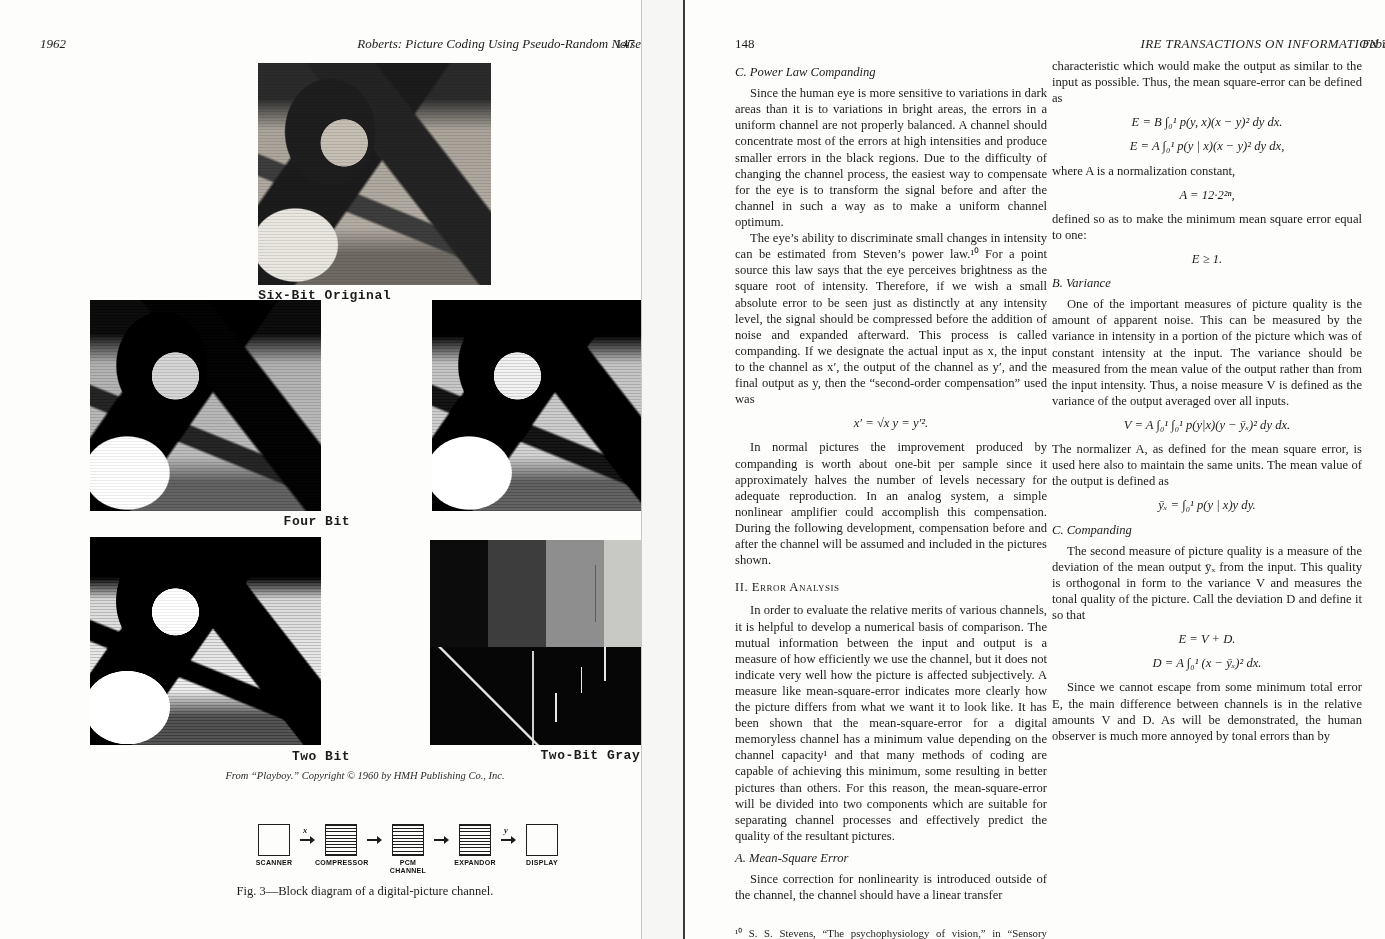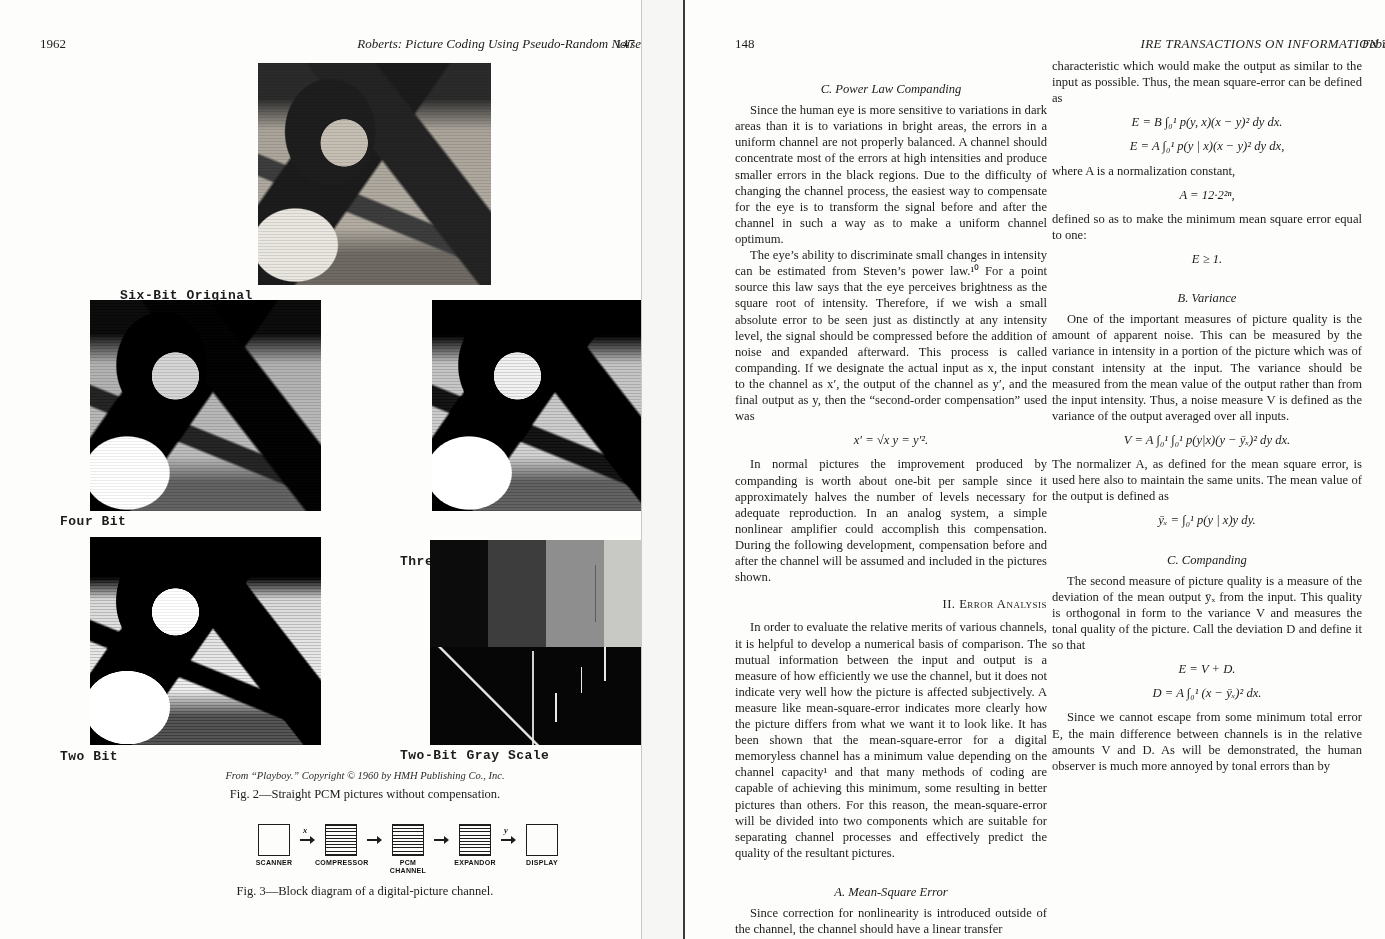--- a/index.html
+++ b/index.html
@@ -7,21 +7,21 @@
        font-family:"Liberation Serif", serif;color:#1c1c1c;}
   .page{position:absolute;top:0;bottom:0;background:#fdfdfb;}
   .page-left{left:0;width:641px;}
   .page-right{left:685px;width:748px;}
   .gutter-band{position:absolute;left:641px;top:0;bottom:0;width:44px;background:#f6f6f4;}
   .gutter-light{position:absolute;left:641px;top:0;bottom:0;width:1px;background:#c9c9c5;}
   .gutter-dark{position:absolute;left:683px;top:0;bottom:0;width:2px;background:#3a3a38;}
 
   
   .runhead{position:absolute;top:36px;left:0;right:0;font-size:13px;}
-  .rh-left{position:absolute;left:40px;}
+  .rh-left{position:absolute;left:40px;font-style:italic;}
   .rh-center{position:absolute;left:0;right:0;text-align:right;font-style:italic;padding-left:20px;}
   .rh-right{position:absolute;right:6px;}
   .page-right .rh-left{left:50px;font-style:normal;}
   .page-right .rh-center{font-style:italic;letter-spacing:.4px;}
   .page-right .rh-right{right:22px;font-style:italic;}
 
   
   .photo{position:relative;overflow:hidden;background:
     radial-gradient(circle 24px at 37% 36%, #c6bfb4 97%, transparent),
     radial-gradient(ellipse 46px 54px at 31% 31%, #1e1e1e 97%, transparent),
@@ -38,21 +38,21 @@
   .f-four{position:absolute;left:90px;top:300px;width:231px;height:211px;}
   .f-three{position:absolute;left:432px;top:300px;width:231px;height:211px;}
   .f-two{position:absolute;left:90px;top:537px;width:231px;height:208px;}
   .f-gray{position:absolute;left:430px;top:540px;width:232px;height:205px;}
   .ph-four{filter:grayscale(1) contrast(1.35);}
   .ph-three{filter:grayscale(1) contrast(1.6) brightness(1.05);}
   .ph-two{filter:grayscale(1) contrast(2.2) brightness(1.05);}
   .figwrap{position:absolute;}
   .figwrap .photo{width:100%;height:100%;}
 
-  .cap{position:absolute;left:0;right:0;text-align:left;
+  .cap{position:absolute;left:0;right:0;text-align:right;
        font-family:"Liberation Mono", monospace;font-weight:bold;font-size:13px;letter-spacing:.5px;}
   .cap-six{top:288px;left:120px;right:250px;}
   .cap-four{top:514px;left:60px;width:290px;}
   .cap-three{top:514px;left:400px;width:290px;margin-top:40px;}
   .cap-two{top:749px;left:60px;width:290px;}
   .cap-gray{top:748px;left:400px;width:290px;}
 
   
   .gs{position:absolute;inset:0;background:#0a0a0a;}
   .gs-top{position:absolute;left:0;top:0;right:0;height:52%;display:flex;}
@@ -86,22 +86,22 @@
   .darrow .head{position:absolute;right:0;top:12px;width:0;height:0;
     border-left:5px solid #1d1d1d;border-top:4px solid transparent;border-bottom:4px solid transparent;}
   .darrow .alabel{position:absolute;top:1px;left:3px;font-size:8.5px;font-style:italic;font-weight:bold;}
 
   
   .col{position:absolute;top:58px;width:312px;font-size:12.6px;line-height:1.28;text-align:justify;}
   .col-l{left:50px;}
   .col-r{left:367px;width:310px;}
   .col p{margin:0;text-indent:15px;}
   .col p.noindent{text-indent:0;}
-  .col .subhead{font-style:italic;margin:23px 0 5px 0;text-indent:0;text-align:center;}
-  .col .sechead{text-align:right;margin:11px 0 7px 0;text-indent:0;font-variant:small-caps;letter-spacing:.5px;}
+  .col .subhead{font-style:italic;margin:6px 0 5px 0;text-indent:0;text-align:left;}
+  .col .sechead{text-align:left;margin:11px 0 7px 0;text-indent:0;font-variant:small-caps;letter-spacing:.5px;}
   .col .eq{text-align:center;font-style:italic;margin:8px 0;text-indent:0;}
   .col .footnote{font-size:10.8px;line-height:1.25;margin-top:24px;text-indent:0;}
 </style>
 </head>
 <body>
 
 <section class="page page-left">
   <div class="runhead">
     <span class="rh-left">1962</span>
     <span class="rh-center">Roberts: Picture Coding Using Pseudo-Random Noise</span>
@@ -140,21 +140,20 @@
           <div class="gs-tick gs-t2"></div>
         <div class="gs-tick gs-t3"></div>
           <div class="gs-tick gs-t4"></div>
       </div>
     </div>
   </div>
   <div class="cap cap-two">Two Bit</div>
   <div class="cap cap-gray">Two-Bit Gray Scale</div>
 
   <div class="credit">From “Playboy.” Copyright © 1960 by HMH Publishing Co., Inc.</div>
-  <div class="figcap figcap2">Fig. 2—Straight PCM pictures without compensation.</div>
 
   <div class="diagram">
     <div class="dcell">
       <div class="dbox"></div>
       <div class="dlabel">SCANNER</div>
     </div>
     <div class="darrow">
       <span class="alabel">x</span>
       <span class="line"></span>
         <span class="head"></span>

